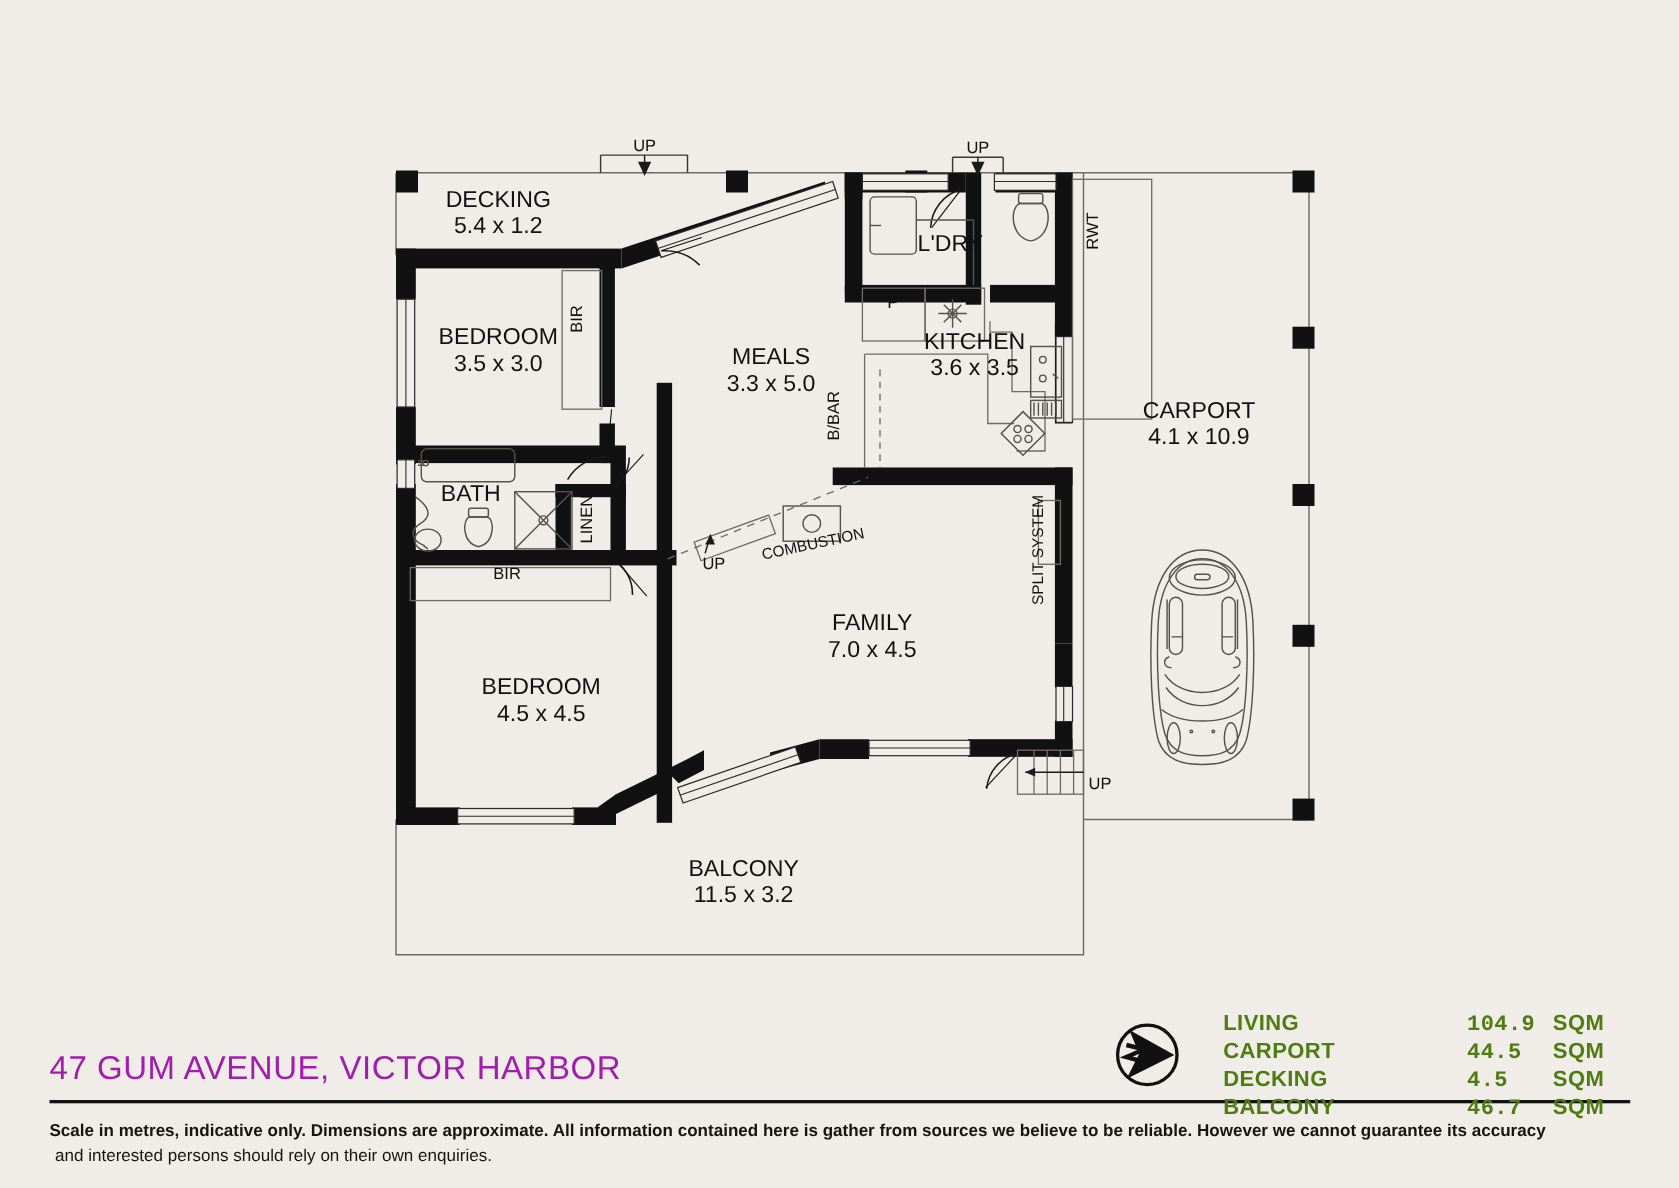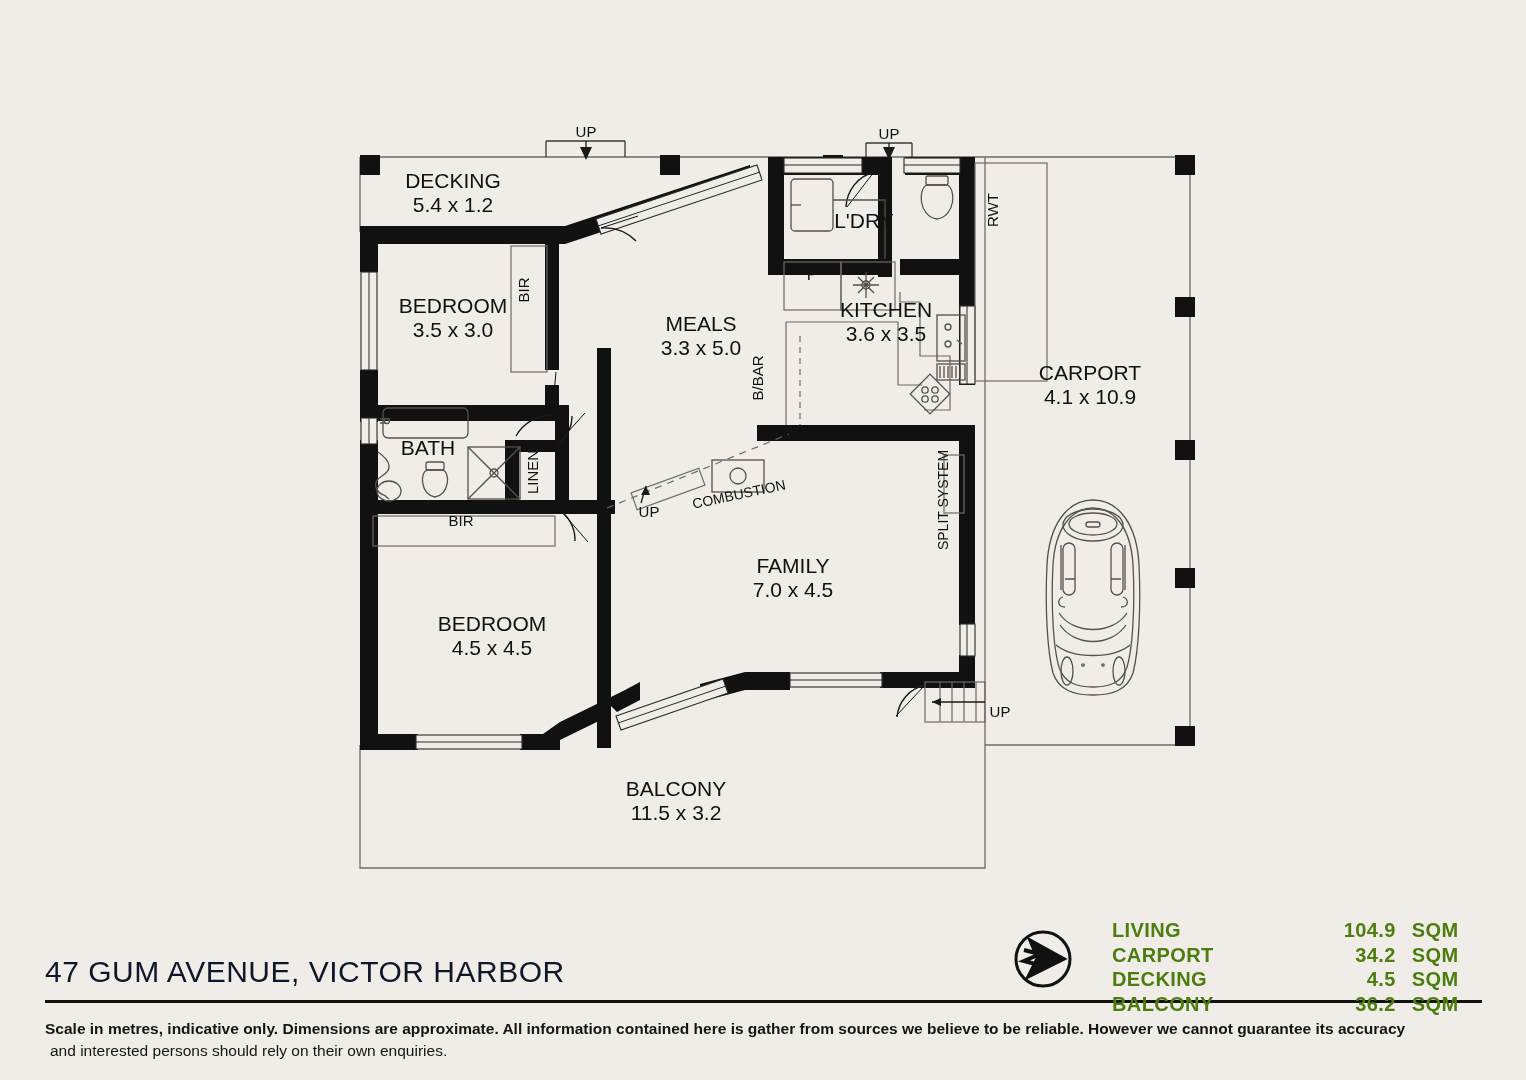--- a/index.html
+++ b/index.html
@@ -12,21 +12,21 @@
     position:relative;
   }
   #plan-stage{position:absolute;left:0;top:0;width:1526px;height:1080px;}
   svg.plan{position:absolute;left:0;top:0;width:1526px;height:1080px;}
 
   .ttl{
     position:absolute;
     font-size:30px;
     letter-spacing:0.5px;
     font-weight:400;
-    color:#0f172a;
+    color:#a21caf;
     white-space:nowrap;
   }
   .rule{
     position:absolute;
     background:#111;
   }
   .disc{
     position:absolute;
     font-size:15.5px;
     line-height:22px;
@@ -38,21 +38,21 @@
     left:1112px;top:882px;
     font-size:20px;
     font-weight:bold;
     letter-spacing:0.4px;
     color:#4d7c0f;
     margin-top:37px;
   }
   .areatable table{border-collapse:collapse;}
   .areatable td{padding:0 0 1.5px 0;vertical-align:baseline;}
   .areatable td.lab{padding-right:120px;}
-  .areatable td.val{text-align:right;padding-right:16px;min-width:62px;}
+  .areatable td.val{text-align:left;padding-right:16px;min-width:62px;font-family:Liberation Mono, monospace;}
   .areatable td.unit{text-align:center;}
 </style>
 </head>
 <body>
 
 <div id="plan-stage">
 
   <svg class="plan" viewBox="0 0 1526 1080">
     <defs>
       <style>
@@ -406,30 +406,30 @@
   <div class="areatable">
     <table>
       <tbody>
         <tr>
           <td class="lab">LIVING</td>
           <td class="val">104.9</td>
           <td class="unit">SQM</td>
         </tr>
         <tr>
           <td class="lab">CARPORT</td>
-          <td class="val">34.2</td>
+          <td class="val">44.5</td>
           <td class="unit">SQM</td>
         </tr>
         <tr>
           <td class="lab">DECKING</td>
           <td class="val">4.5</td>
           <td class="unit">SQM</td>
         </tr>
         <tr>
           <td class="lab">BALCONY</td>
-          <td class="val">36.2</td>
+          <td class="val">46.7</td>
           <td class="unit">SQM</td>
         </tr>
       </tbody>
     </table>
   </div>
 
 </div>
 
 </body></html>

